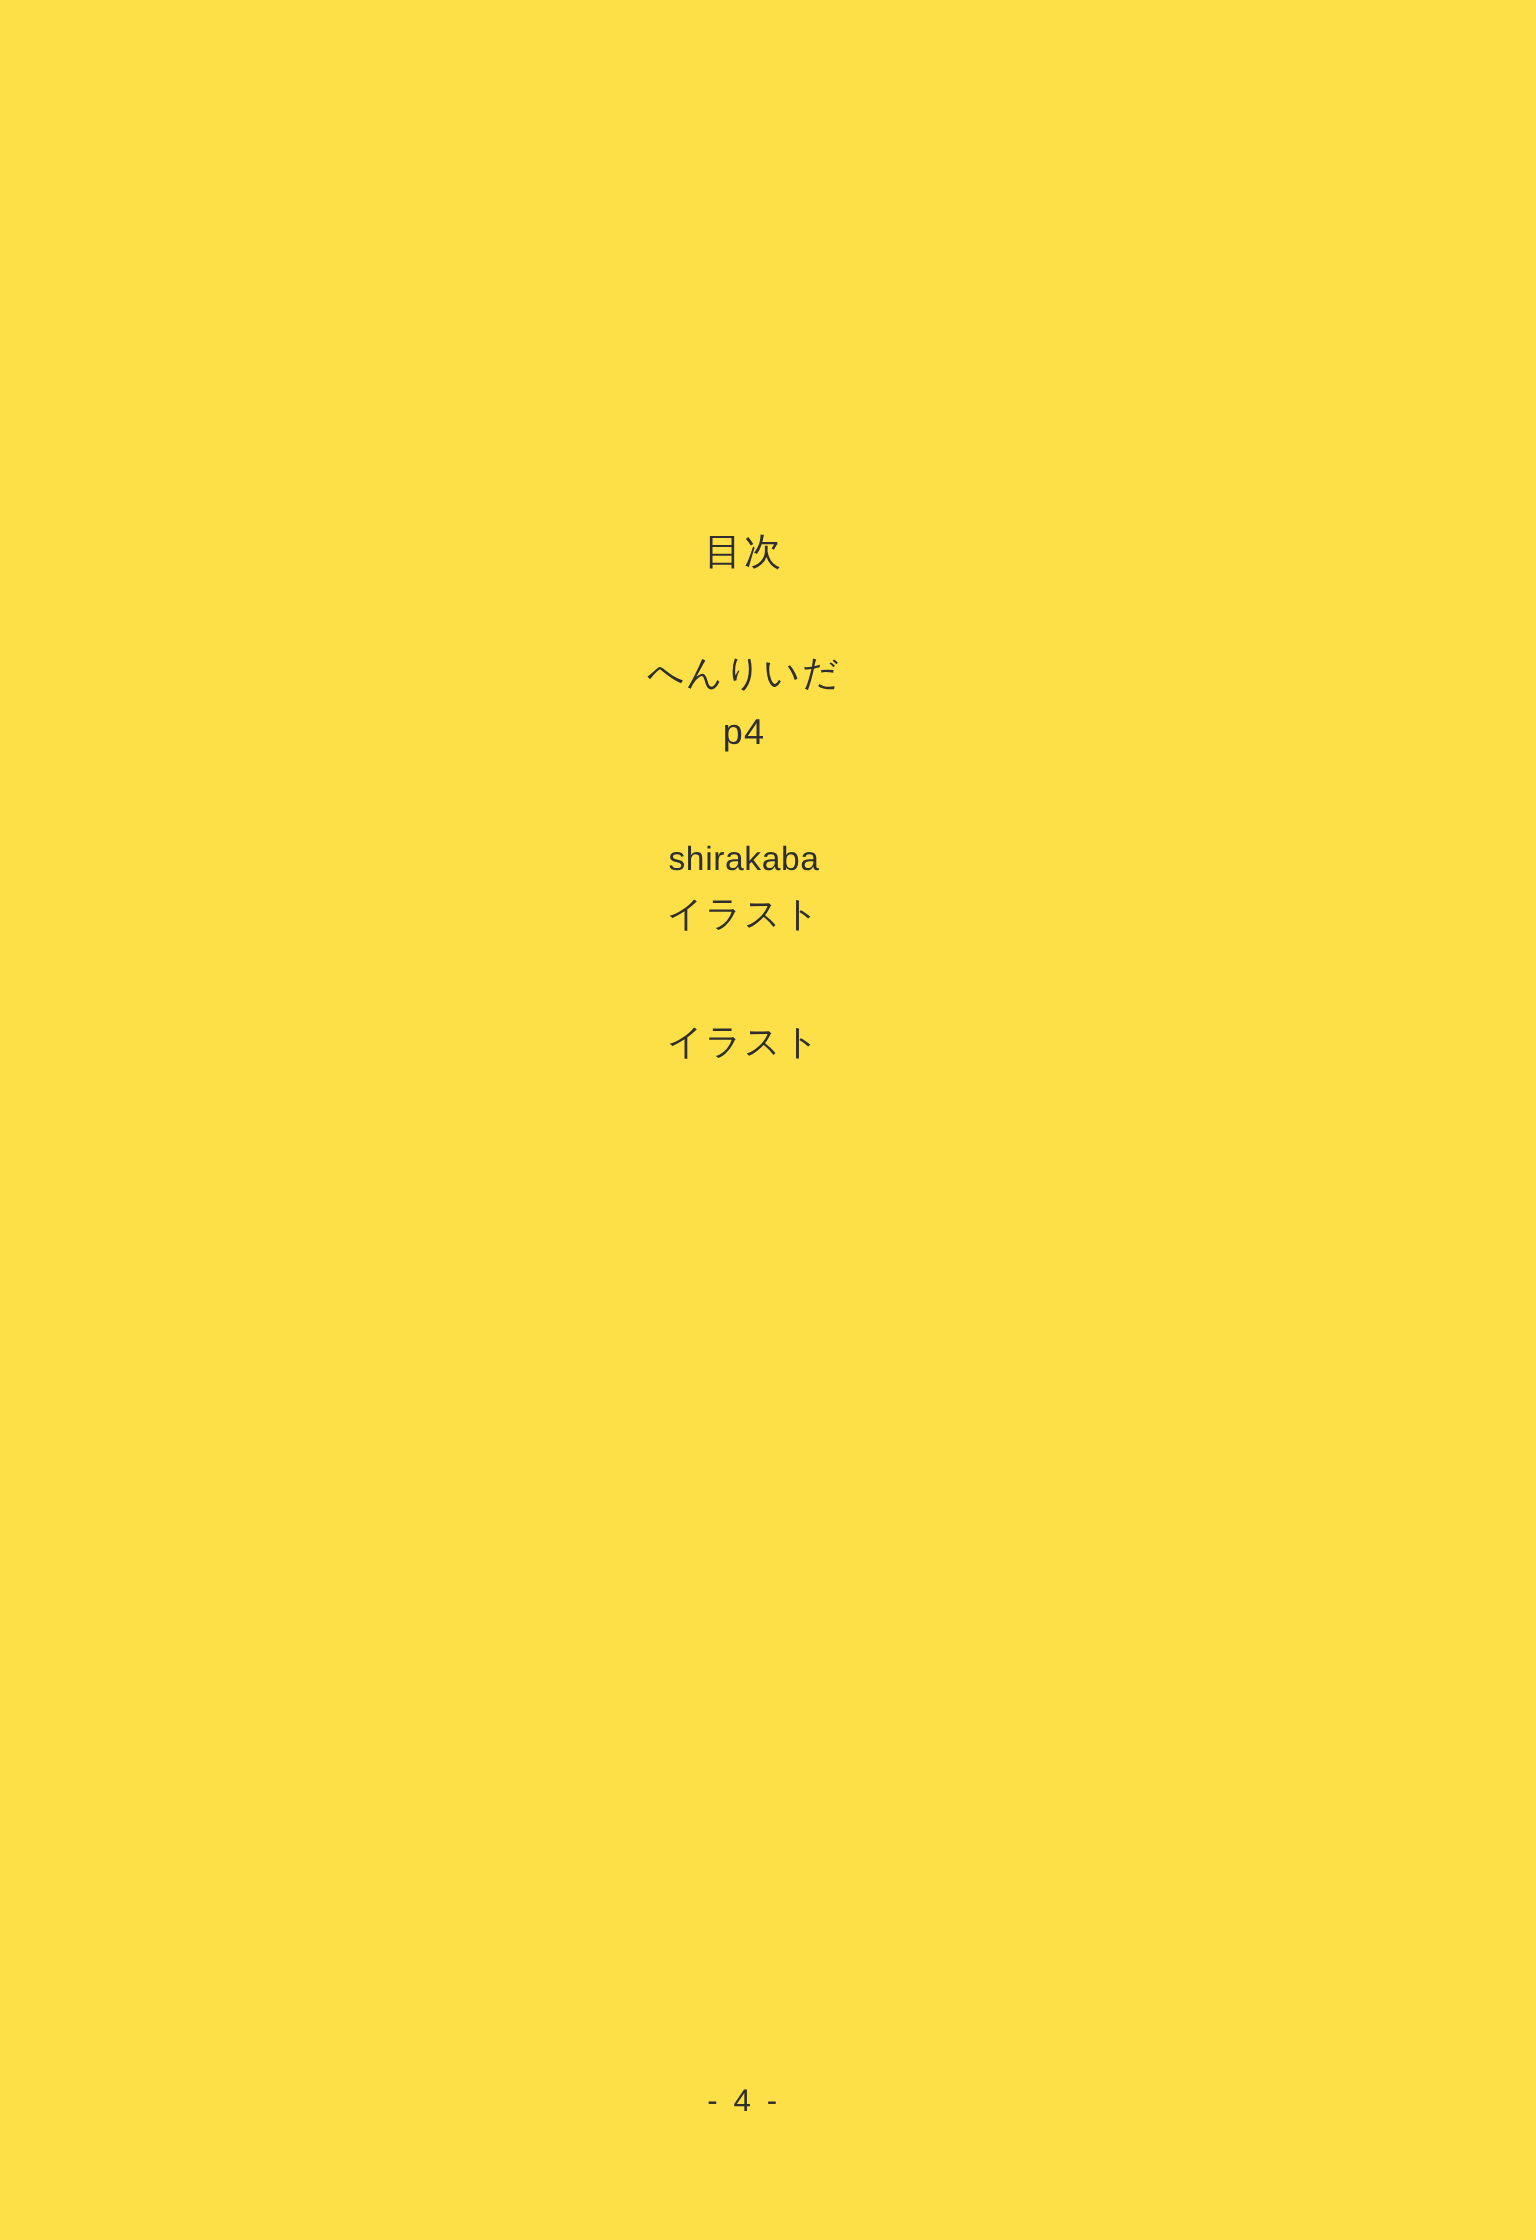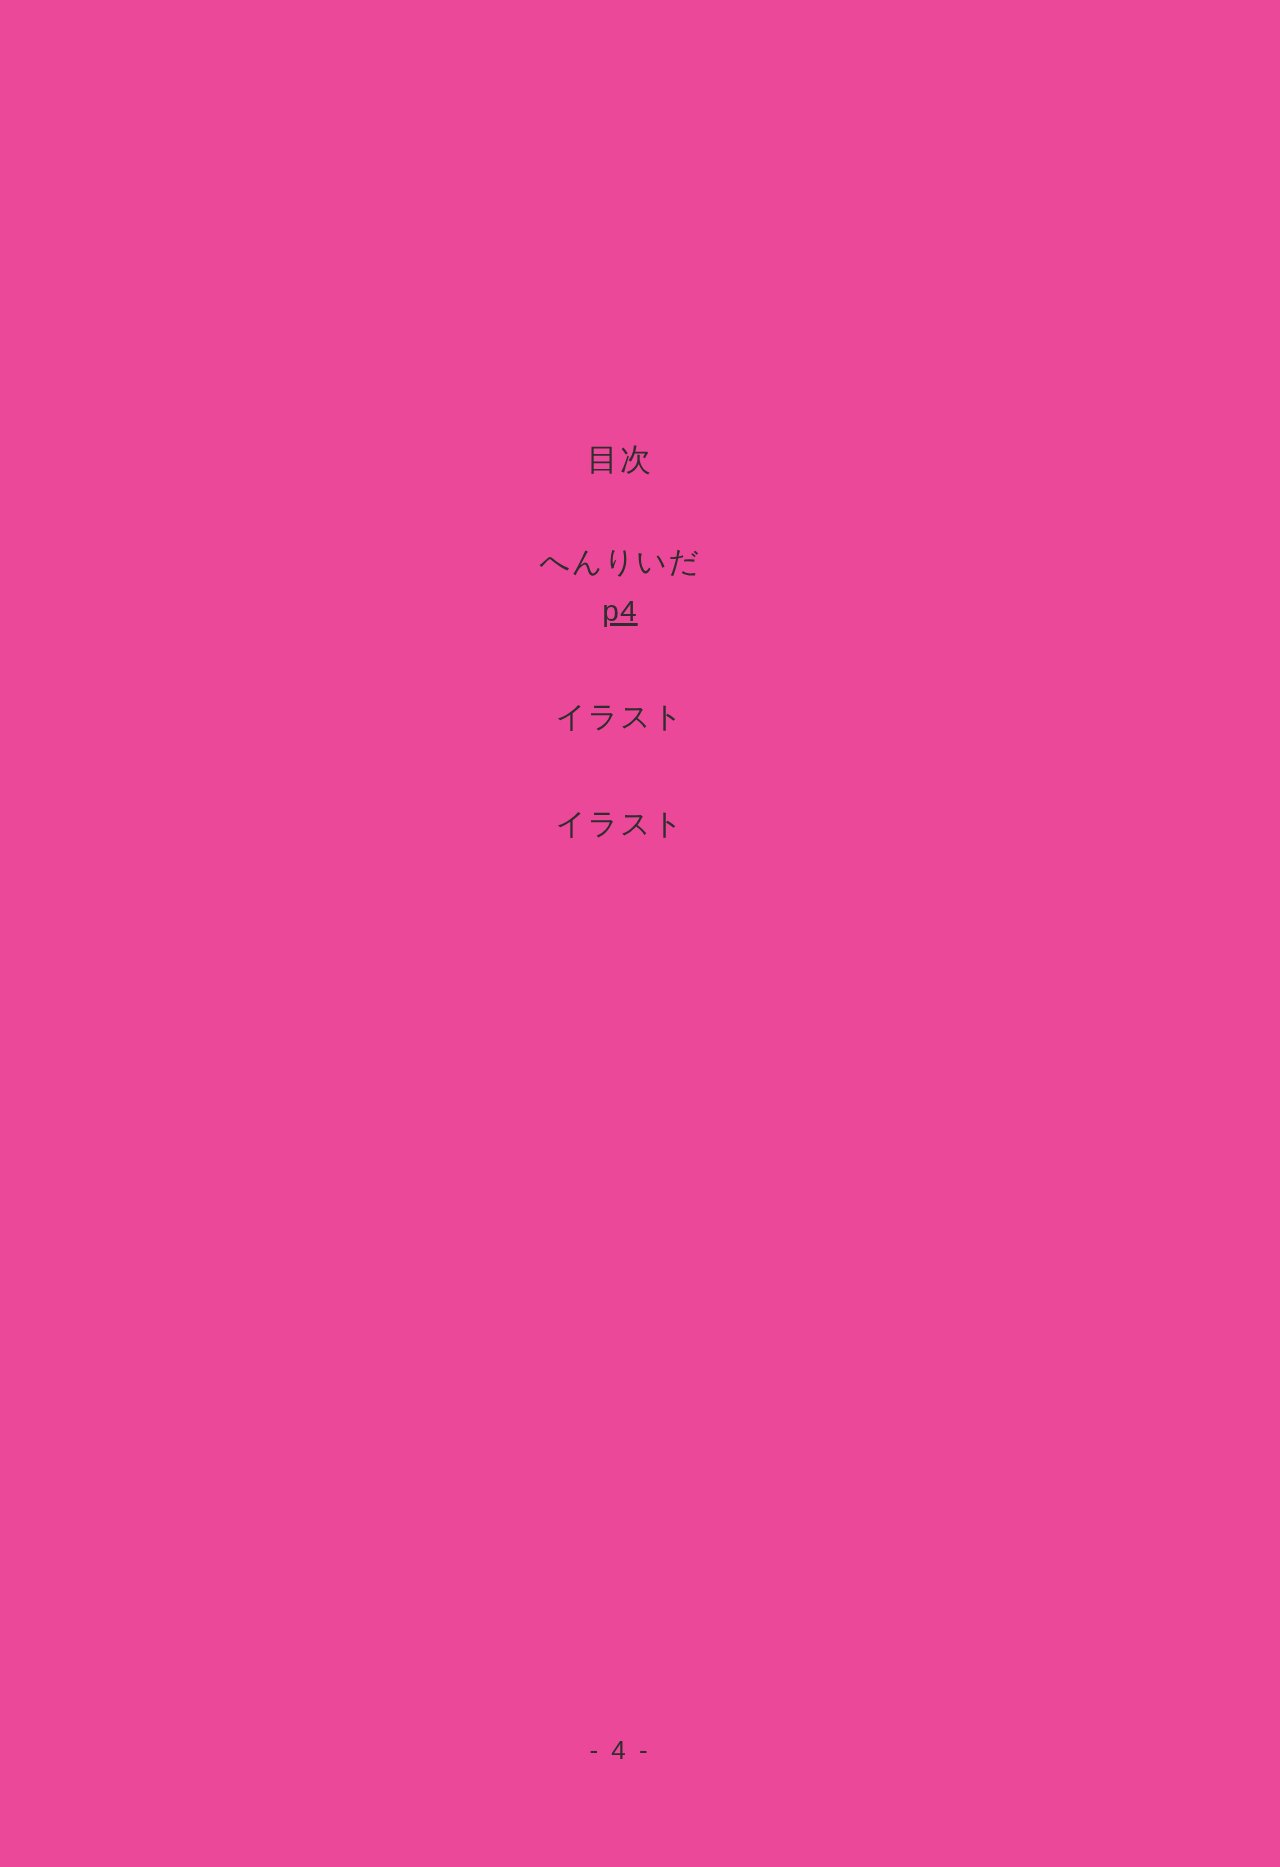--- a/index.html
+++ b/index.html
@@ -15,21 +15,21 @@
     position: relative;
     overflow: hidden;
   }
 
   .page {
     position: absolute;
     top: 0;
     left: 0;
     width: 1280px;
     height: 1867px;
-    background: #ec4899;
+    background: #fde047;
   }
 
   
   .toc {
     position: absolute;
     left: 0;
     top: 440px;
     width: 1240px;
     text-align: center;
   }
@@ -55,21 +55,20 @@
     font-weight: 400;
   }
 
   .entry .line.author-latin {
     letter-spacing: 0.5px;
     font-size: 28px;
   }
 
   .entry .line.pages {
     letter-spacing: 1px;
-    text-decoration: underline;
   }
 
   .footer {
     position: absolute;
     left: 0;
     top: 1735px;
     width: 1240px;
     text-align: center;
     font-size: 26px;
     letter-spacing: 3px;
@@ -84,20 +83,21 @@
   <div class="toc">
 
     <div class="toc-title">目次</div>
 
     <div class="entry">
       <div class="line author">へんりいだ</div>
       <div class="line pages">p4</div>
     </div>
 
     <div class="entry">
+      <div class="line author author-latin">shirakaba</div>
       <div class="line work">イラスト</div>
     </div>
 
     <div class="entry">
       <div class="line work">イラスト</div>
     </div>
 
   </div>
 
   <div class="footer">- 4 -</div>

